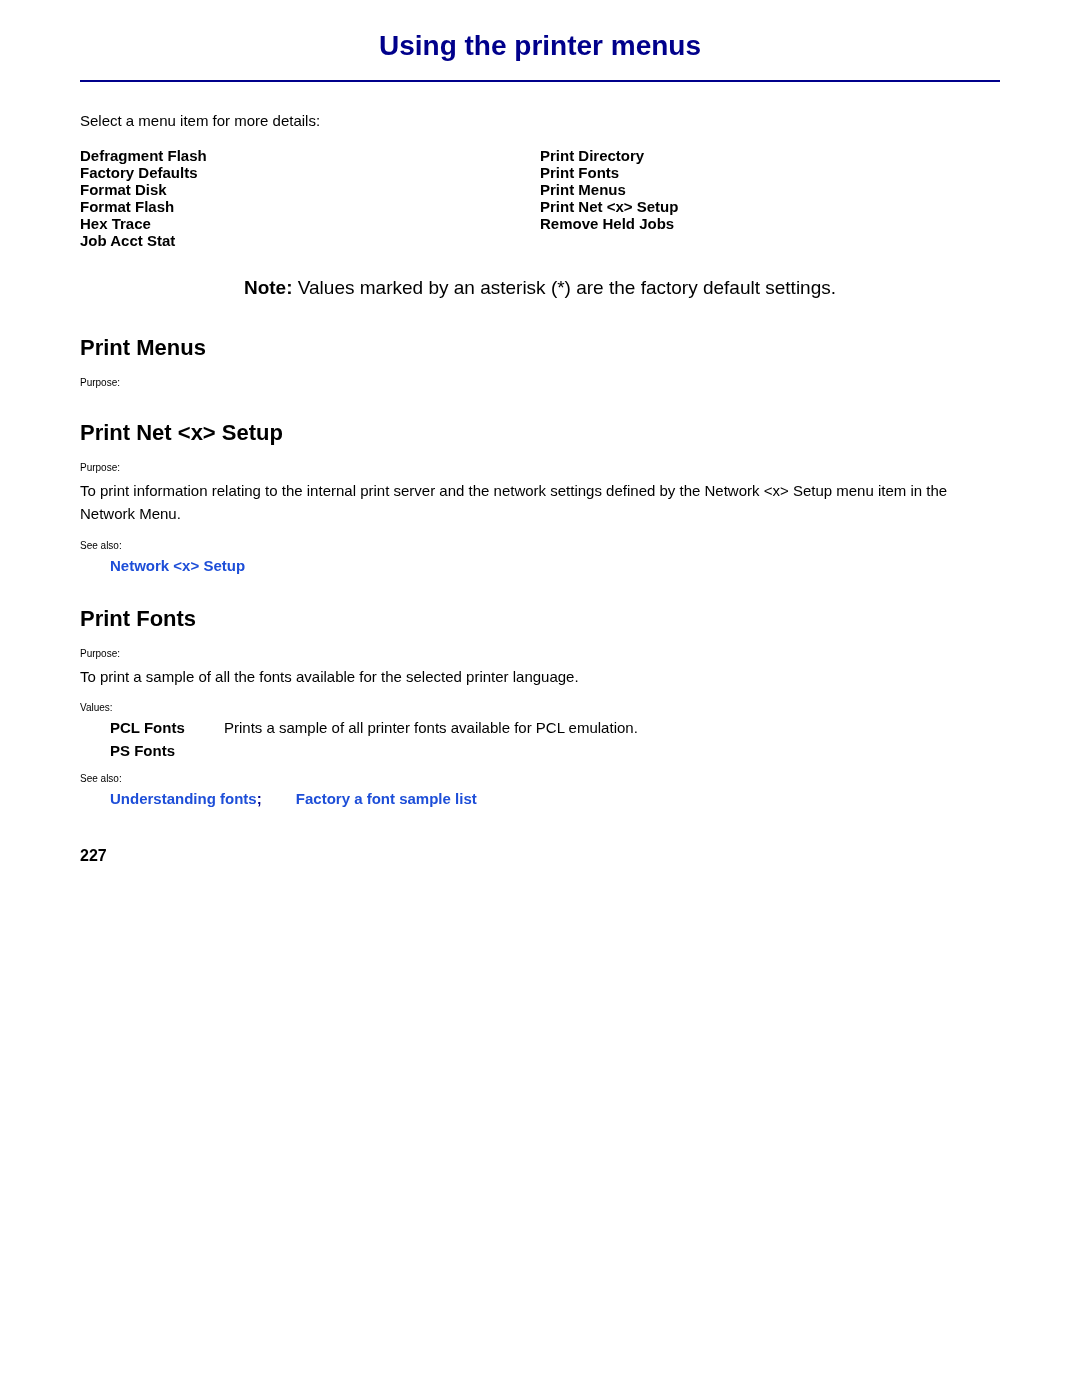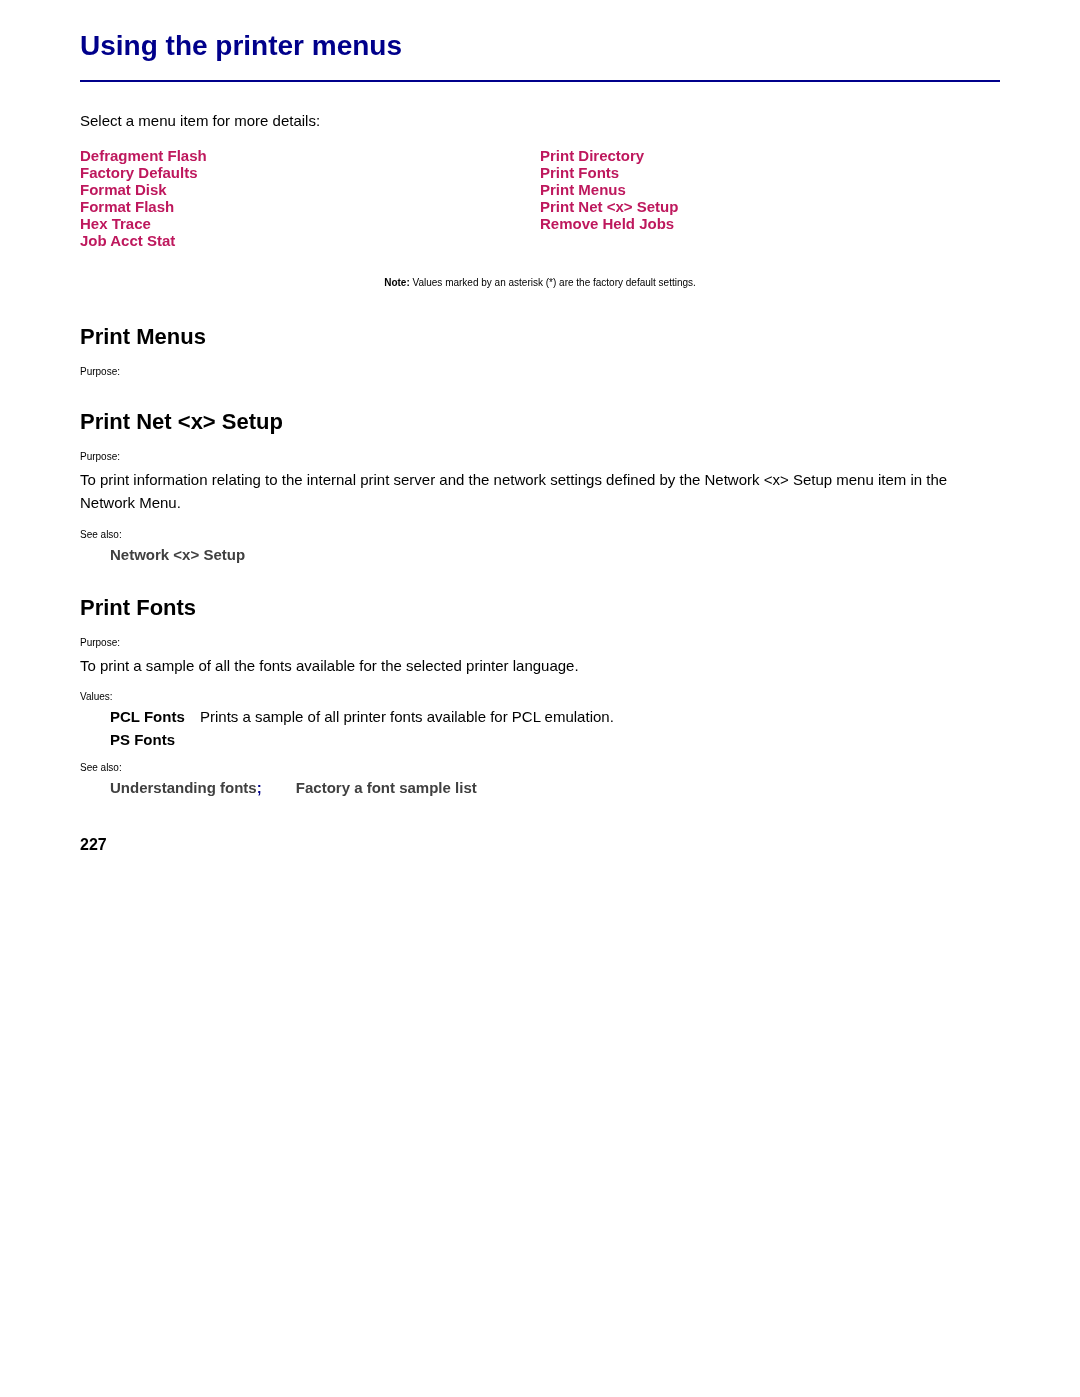--- a/index.html
+++ b/index.html
@@ -12,21 +12,21 @@
       font-family: Arial, Helvetica, sans-serif;
       font-size: 15px;
       color: #000;
       background: #fff;
       width: 1080px;
       min-height: 1397px;
       padding: 0 80px 60px 80px;
     }
 
     .page-title-container {
-      text-align: left;
+      text-align: center;
       padding: 30px 0 18px 0;
       border-bottom: 2px solid #00008B;
       margin-bottom: 30px;
     }
 
     .page-title {
       font-size: 28px;
       font-weight: bold;
       color: #00008B;
     }
@@ -37,31 +37,31 @@
     }
 
     .menu-links-grid {
       display: grid;
       grid-template-columns: 1fr 1fr;
       gap: 6px 0;
       margin-bottom: 28px;
     }
 
     .menu-link {
-      color: #be185d;
+      color: #000000;
       font-weight: bold;
       font-size: 15px;
       text-decoration: none;
       cursor: pointer;
     }
 
     .note-box {
       text-align: center;
       margin-bottom: 36px;
-      font-size: 10px;
+      font-size: 19px;
     }
 
     .note-box .note-label {
       font-weight: bold;
     }
 
     .section {
       margin-bottom: 32px;
     }
 
@@ -83,36 +83,37 @@
       font-size: 15px;
       line-height: 1.55;
       margin-bottom: 14px;
     }
 
     .see-also-block {
       margin-top: 10px;
     }
 
     .see-also-link {
-      color: #404040;
+      color: #1d4ed8;
       font-weight: bold;
       font-size: 15px;
       text-decoration: none;
       display: block;
       margin-left: 30px;
       margin-top: 4px;
     }
 
     .values-table {
       margin-left: 30px;
       margin-bottom: 14px;
     }
 
     .values-table .value-row {
       display: flex;
+      gap: 24px;
       margin-bottom: 6px;
       font-size: 15px;
     }
 
     .value-name {
       font-weight: bold;
       min-width: 90px;
     }
 
     .value-desc {

